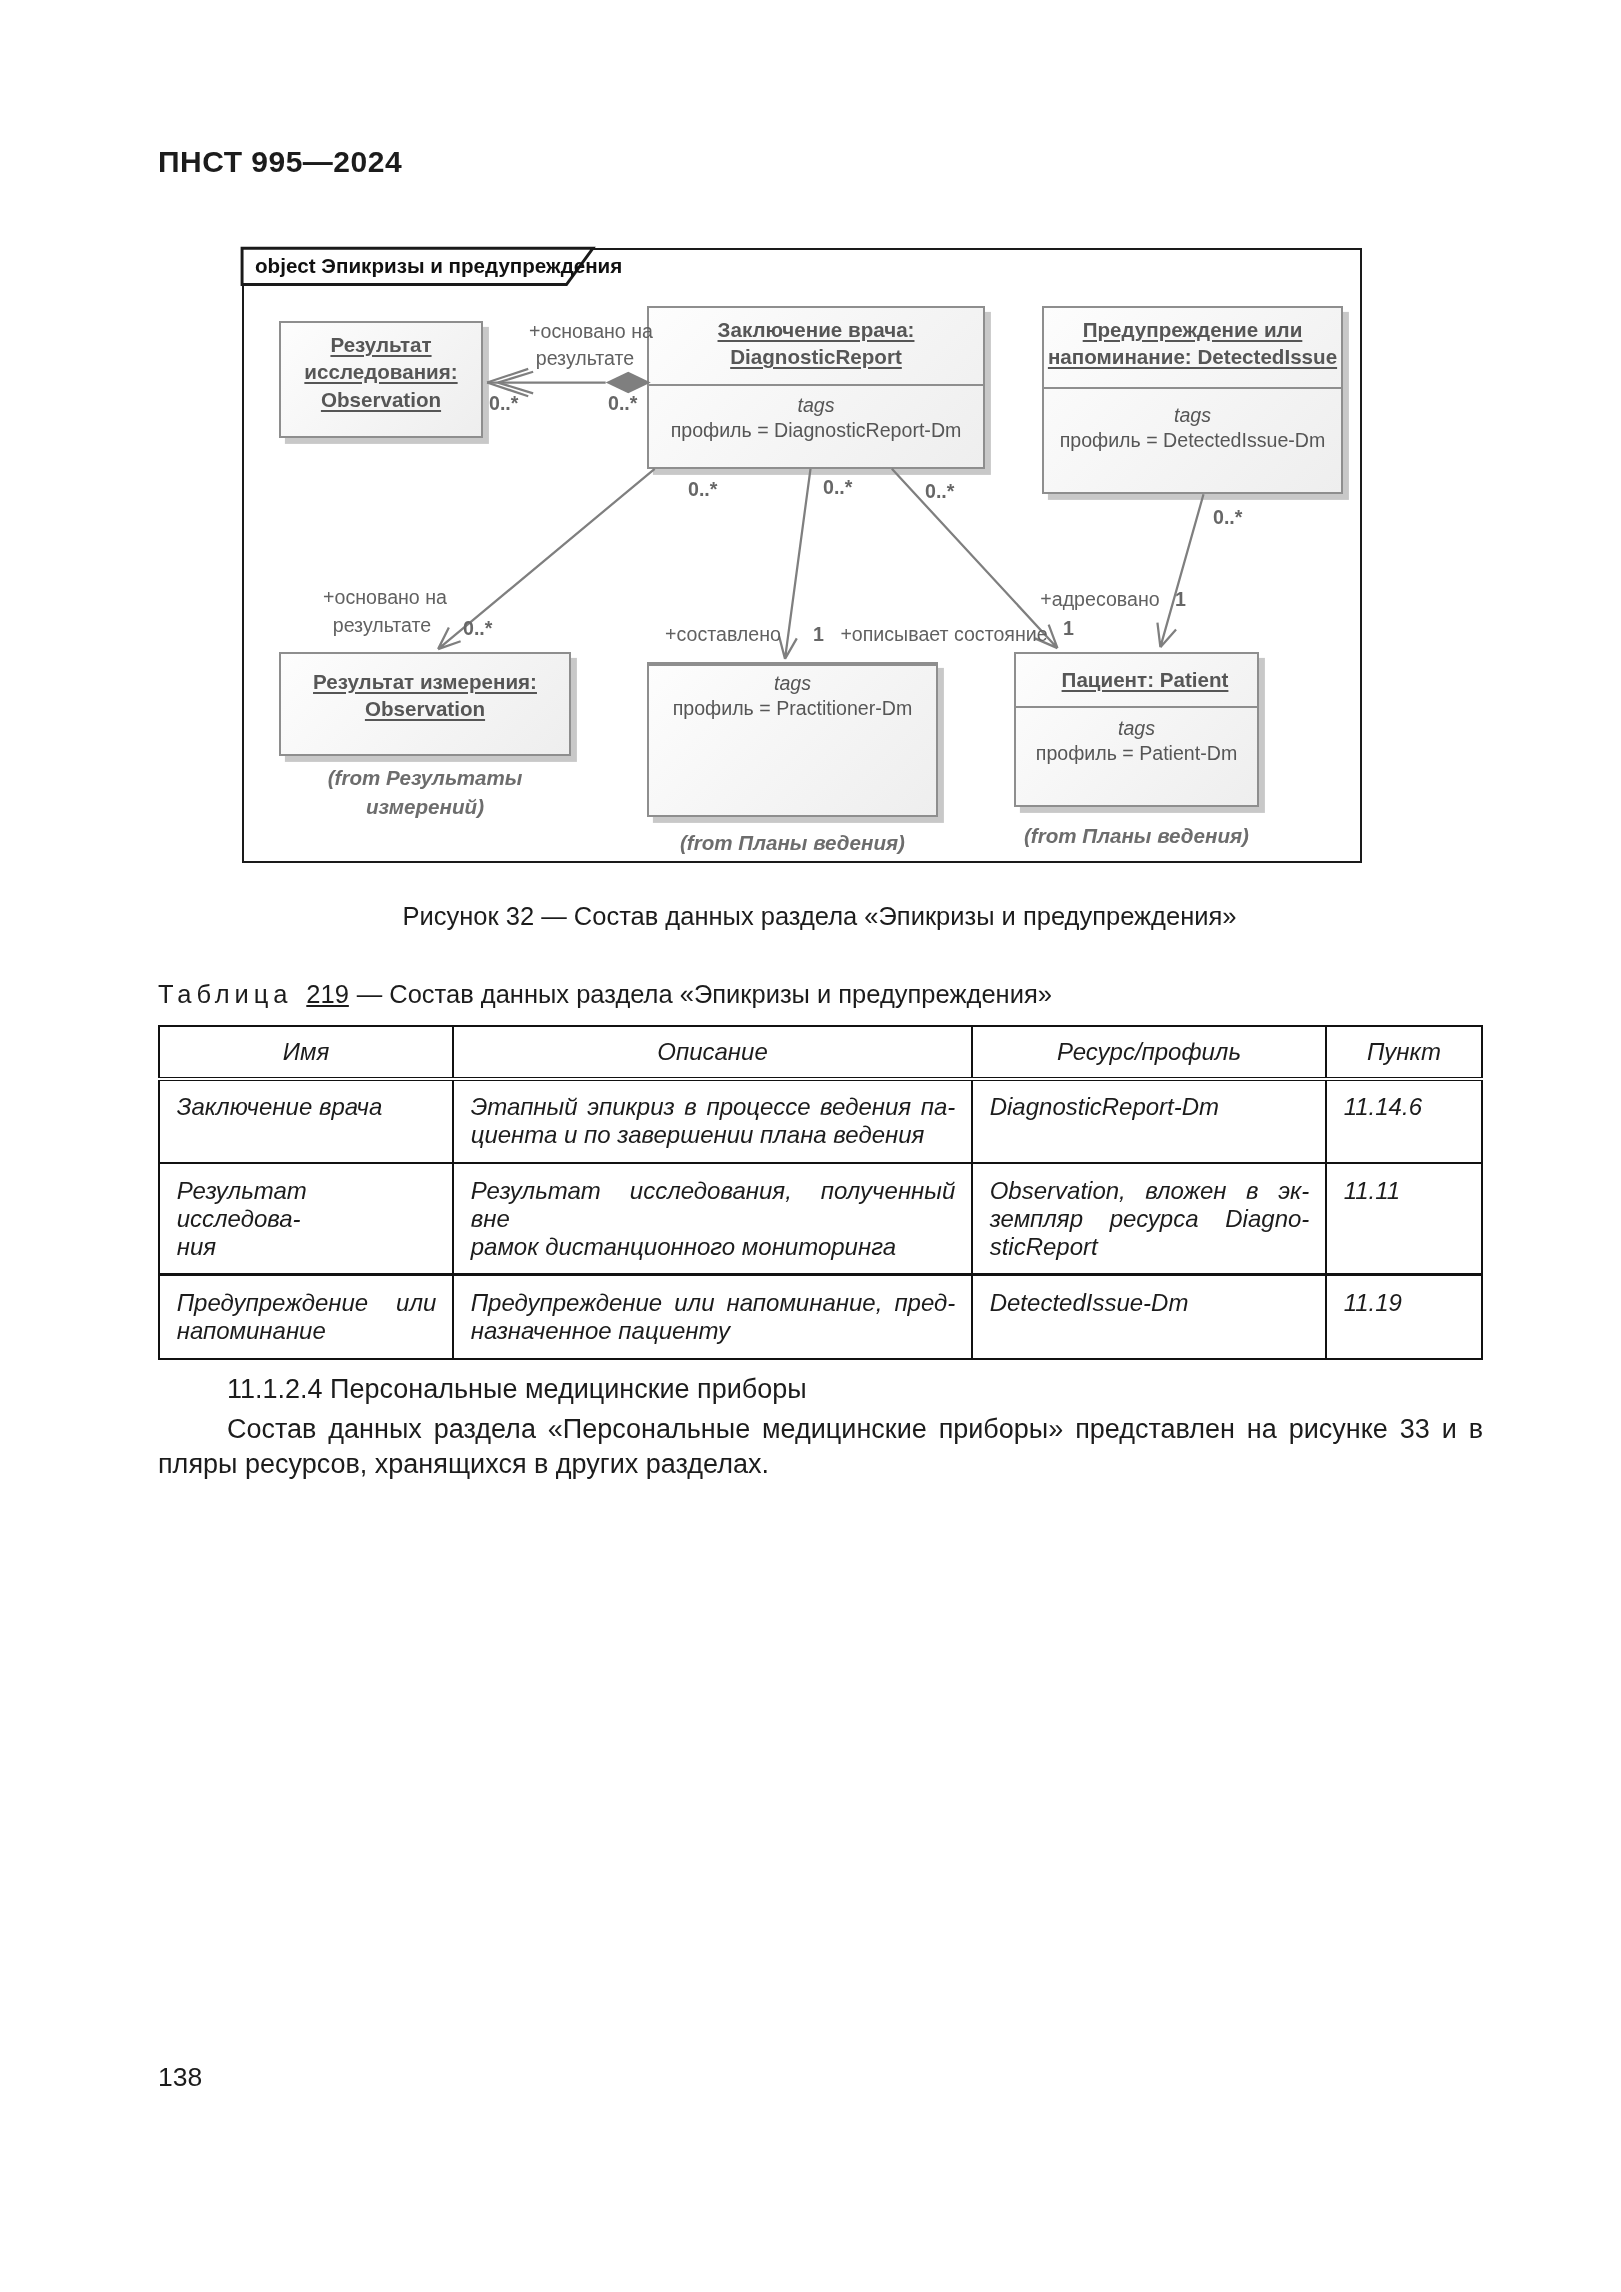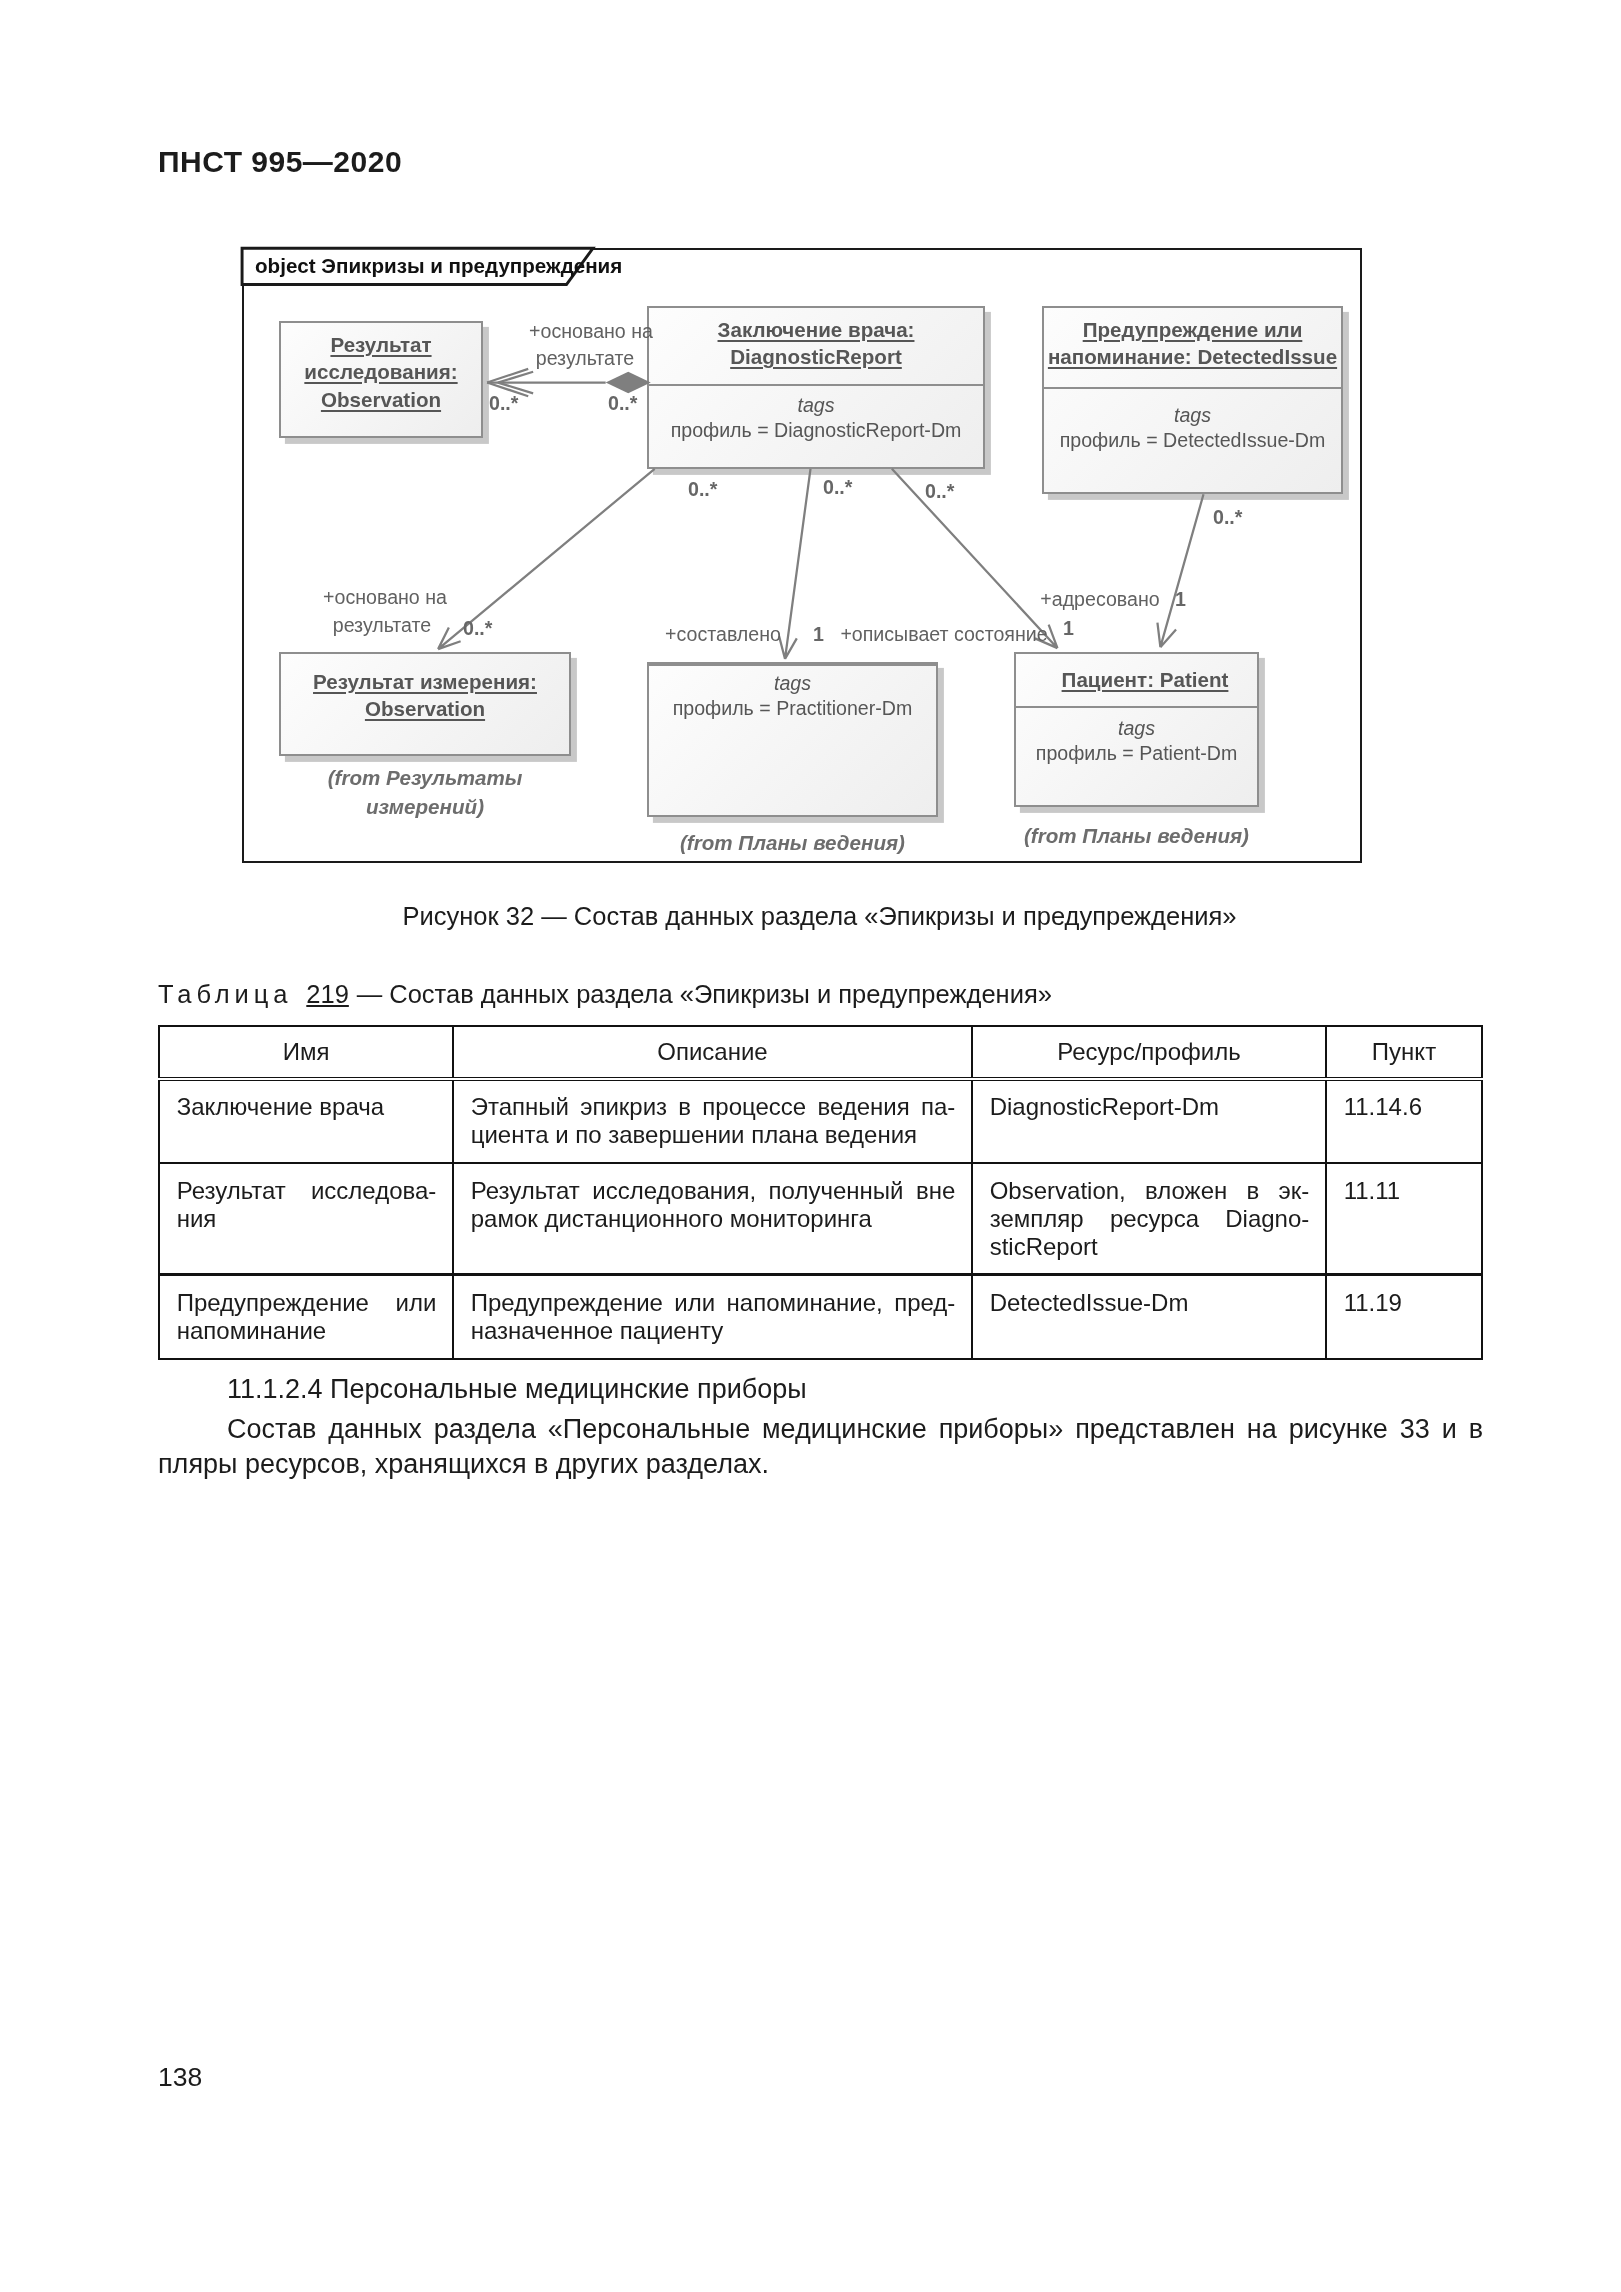--- a/index.html
+++ b/index.html
@@ -42,21 +42,21 @@
 
   
   .fig-caption { position: absolute; left: 158px; top: 902px; width: 1323px;
                  text-align: center; font-size: 25.5px; }
   .table-title { position: absolute; left: 158px; top: 980px; width: 1323px; font-size: 25.5px; }
   .table-title .spaced { letter-spacing: 4.9px; }
   .table-title .num { margin-left: 14px; margin-right: 7.8px; text-decoration: underline; }
 
   table.data { position: absolute; left: 158px; top: 1025px; width: 1323px;
                border-collapse: collapse; table-layout: fixed;
-               font-size: 24px; line-height: 28px; }
+               font-size: 24px; line-height: 28px; font-style: italic; }
   table.data { border: 2.9px solid #111; }
   table.data th { border: 2px solid #111; border-bottom: 4.9px double #111;
                   font-weight: normal; text-align: center; padding: 10.8px 7.8px; }
   table.data td { border: 2px solid #111; vertical-align: top; padding: 12.7px 15.7px 12.7px 16.7px; }
   table.data tr.r1 td { border-bottom: 2px solid #111; }
   table.data tr.r2 td { border-bottom: 3.9px solid #111; }
   .cell-j div:not(:last-child) { text-align: justify; text-align-last: justify; }
 
   
   .sub-heading { position: absolute; left: 158px; top: 1374px; width: 1323px;
@@ -67,21 +67,21 @@
   .paragraph > div:last-child { text-align-last: left; }
   .paragraph > div:first-child { text-indent: 69px; }
 
   .page-number { position: absolute; left: 158px; top: 2062px; font-size: 26.5px; }
 </style>
 </head>
 <body>
 
 <div class="page">
 
-  <div class="doc-code">ПНСТ 995—2020</div>
+  <div class="doc-code">ПНСТ 995—2024</div>
 
   <div class="uml-frame"></div>
   <div class="frame-tab-text">object Эпикризы и предупреждения</div>
 
   <div class="uml-box" style="left:279px; top:321px; width:204px; height:117px;">
     <div class="uml-title">
       <span>Результат</span><br>
       <span>исследования:</span><br>
       <span>Observation</span>
     </div>

